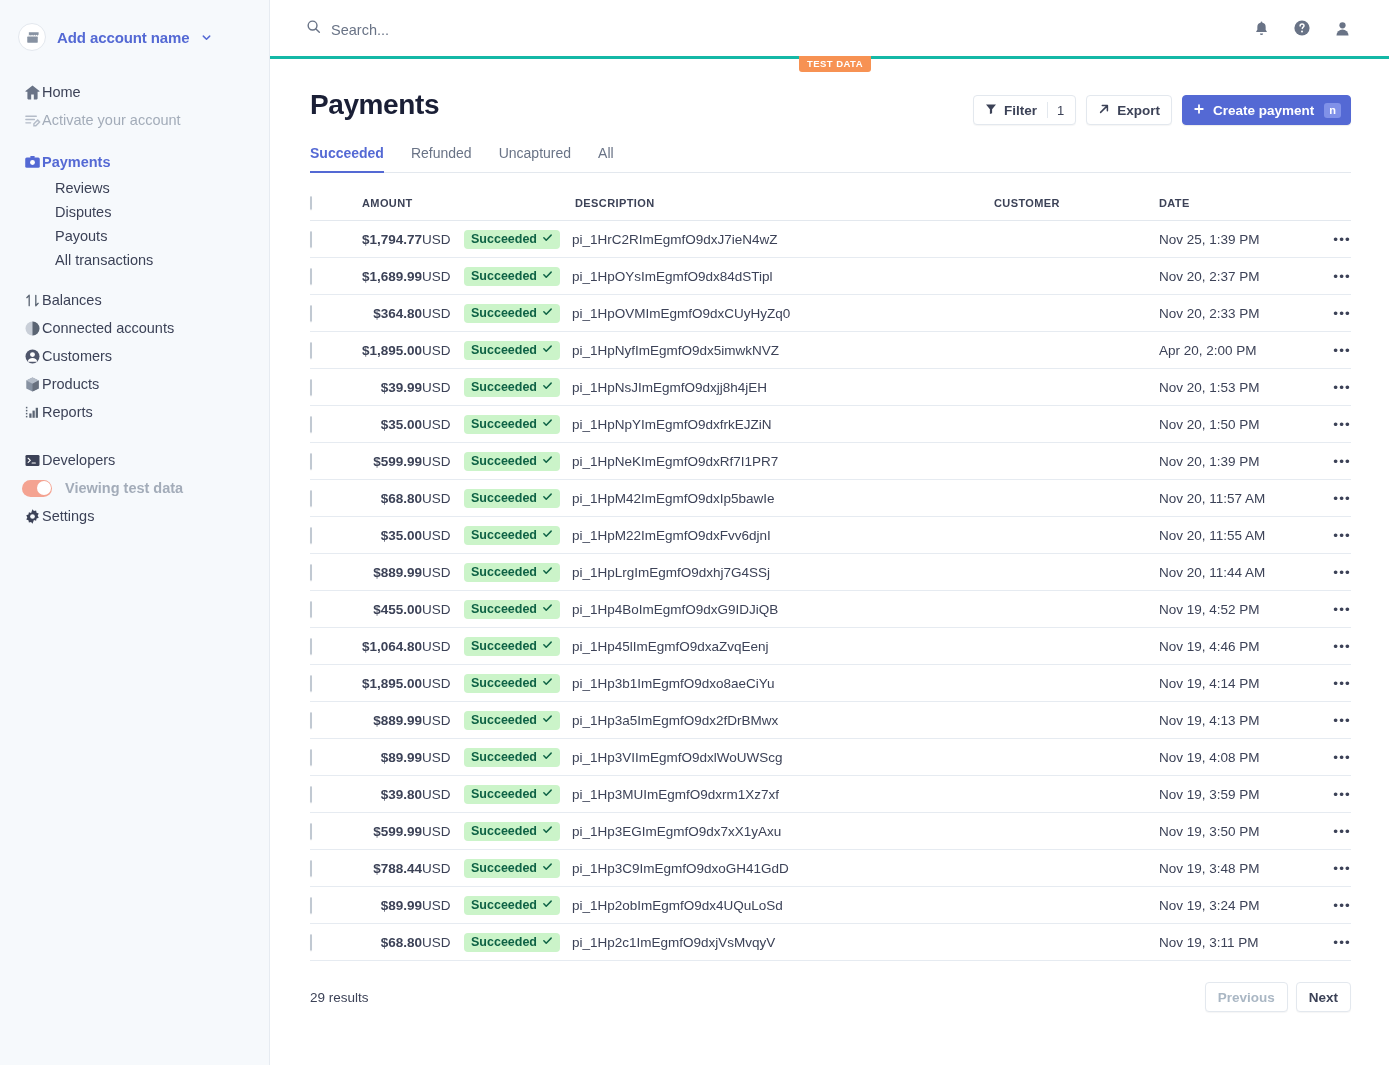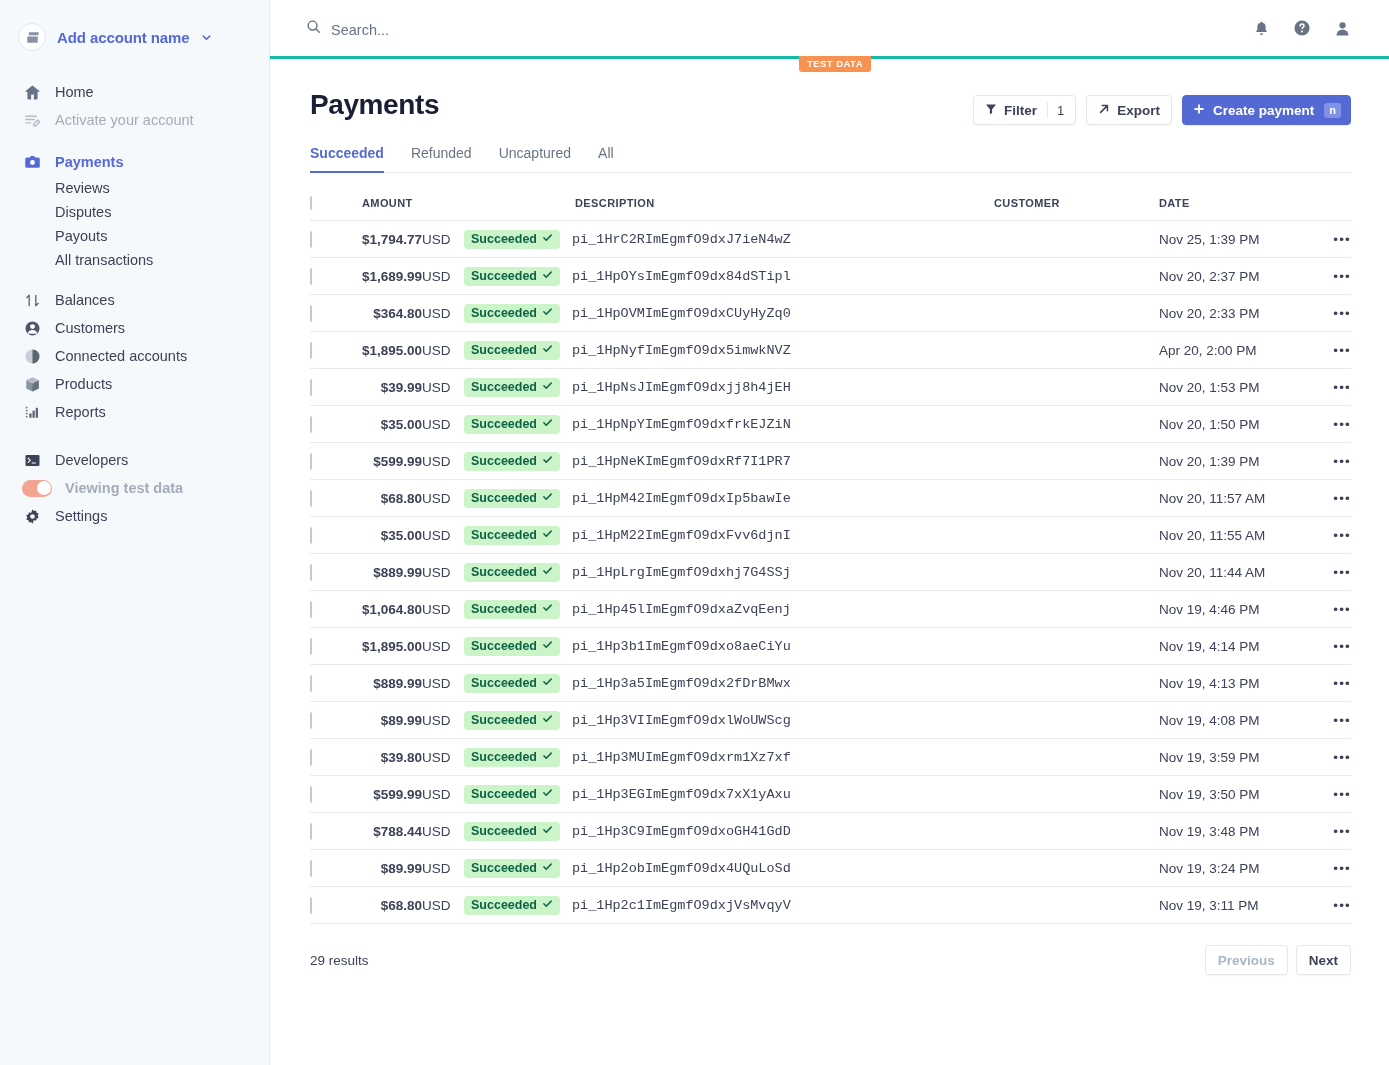--- a/index.html
+++ b/index.html
@@ -29,21 +29,21 @@
     display: flex; align-items: center; justify-content: center;
     flex: 0 0 28px;
   }
   .acct-name {
     color: #5469d4; font-size: 15px; font-weight: 700; letter-spacing: -0.1px;
   }
   .acct-chev { color: #5469d4; display: flex; align-items: center; }
 
   .navgroup { margin-top: 22px; }
   .navrow {
-    display: flex; align-items: center; gap: 13px;
+    display: flex; align-items: center; 
     height: 28px; padding: 0 16px 0 22px; cursor: pointer;
     font-size: 14.5px; color: #3c4257;
   }
   .navrow .ico { width: 20px; height: 20px; flex: 0 0 20px;
     display: flex; align-items: center; justify-content: center; }
   .navrow.muted { color: #a3acb9; }
   .navrow.active { color: #5469d4; font-weight: 700; }
   .navsub {
     font-size: 14.5px; color: #3c4257; height: 24px;
     padding-left: 55px; display: flex; align-items: center; cursor: pointer;
@@ -144,21 +144,21 @@
     background: #fff; cursor: pointer; box-shadow: 0 1px 1px rgba(0,0,0,.04);
   }
   .amt { text-align: right; font-weight: 700; color: #1a1f36; font-size: 13.5px;
          padding-right: 0; white-space: nowrap; }
   .cur { color: #8792a2; font-size: 13px; padding-left: 11px; }
   .badge {
     display: inline-flex; align-items: center; gap: 5px;
     background: #cbf4c9; color: #0e6245; font-size: 12.5px; font-weight: 600;
     border-radius: 4px; padding: 2px 7px 3px;
   }
-  .desc { font-family: Liberation Mono, monospace; font-size: 12.5px; color: #4f566b;
+  .desc { font-family: Liberation Sans, sans-serif; font-size: 12.5px; color: #4f566b;
           padding-left: 3px; }
   .date { color: #3c4257; font-size: 13.5px; }
   .dots { color: #8792a2; letter-spacing: 1.2px; font-size: 15px; cursor: pointer;
           text-align: right; padding-right: 5px; }
 
   .footer {
     display: flex; align-items: center; justify-content: space-between;
     padding: 21px 0 0;
     gap: 28px;
   }
@@ -248,36 +248,36 @@
           <svg width="17" height="17" viewBox="0 0 18 18" fill="none" stroke="#5b6573" stroke-width="1.4" stroke-linecap="round" stroke-linejoin="round">
             <path d="M5.5 14.5V3.5M5.5 3.5L3 6M12.5 3.5v11M12.5 14.5L15 12"></path>
           </svg>
         </span>
         <span>Balances</span>
       </div>
 
       <div class="navrow">
         <span class="ico">
           <svg width="17" height="17" viewBox="0 0 18 18">
+            <circle cx="9" cy="9" r="7.4" fill="#c9cfd8"></circle>
+            <path d="M9 1.6A7.4 7.4 0 019 16.4z" fill="#5b6573"></path>
+          </svg>
+        </span>
+        <span>Connected accounts</span>
+      </div>
+
+      <div class="navrow">
+        <span class="ico">
+          <svg width="17" height="17" viewBox="0 0 18 18">
             <circle cx="9" cy="9" r="7.4" fill="#4f566b"></circle>
             <circle cx="9" cy="7" r="2.6" fill="#ffffff"></circle>
             <path d="M3.8 14.6a5.4 5.4 0 0110.4 0z" fill="#ffffff"></path>
           </svg>
         </span>
         <span>Customers</span>
-      </div>
-
-      <div class="navrow">
-        <span class="ico">
-          <svg width="17" height="17" viewBox="0 0 18 18">
-            <circle cx="9" cy="9" r="7.4" fill="#c9cfd8"></circle>
-            <path d="M9 1.6A7.4 7.4 0 019 16.4z" fill="#5b6573"></path>
-          </svg>
-        </span>
-        <span>Connected accounts</span>
       </div>
 
       <div class="navrow">
         <span class="ico">
           <svg width="17" height="17" viewBox="0 0 18 18">
             <path d="M9 1.6l6.6 3.2v8.4L9 16.4 2.4 13.2V4.8z" fill="#8792a2"></path>
             <path d="M9 1.6l6.6 3.2L9 8.1 2.4 4.8z" fill="#b4bcc8"></path>
             <path d="M9 8.1v8.3l6.6-3.2V4.8z" fill="#68707e"></path>
           </svg>
         </span>
@@ -585,20 +585,35 @@
                       <path d="M2 6.3l2.6 2.6L10 3.4"></path>
                     </svg></span>
                 </span></td>
               <td class="desc">pi_1HpLrgImEgmfO9dxhj7G4SSj</td>
               <td></td>
               <td class="date">Nov 20, 11:44 AM</td>
               <td class="dots">•••</td>
             </tr>
             <tr class="row">
               <td><span class="chk"></span></td>
+              <td class="amt">$455.00</td>
+              <td class="cur">USD</td>
+              <td><span class="badge">
+                  <span>Succeeded</span>
+                  <span><svg width="11" height="11" viewBox="0 0 12 12" fill="none" stroke="#0e6245" stroke-width="1.6" stroke-linecap="round" stroke-linejoin="round">
+                      <path d="M2 6.3l2.6 2.6L10 3.4"></path>
+                    </svg></span>
+                </span></td>
+              <td class="desc">pi_1Hp4BoImEgmfO9dxG9IDJiQB</td>
+              <td></td>
+              <td class="date">Nov 19, 4:52 PM</td>
+              <td class="dots">•••</td>
+            </tr>
+            <tr class="row">
+              <td><span class="chk"></span></td>
               <td class="amt">$1,064.80</td>
               <td class="cur">USD</td>
               <td><span class="badge">
                   <span>Succeeded</span>
                   <span><svg width="11" height="11" viewBox="0 0 12 12" fill="none" stroke="#0e6245" stroke-width="1.6" stroke-linecap="round" stroke-linejoin="round">
                       <path d="M2 6.3l2.6 2.6L10 3.4"></path>
                     </svg></span>
                 </span></td>
               <td class="desc">pi_1Hp45lImEgmfO9dxaZvqEenj</td>
               <td></td>

